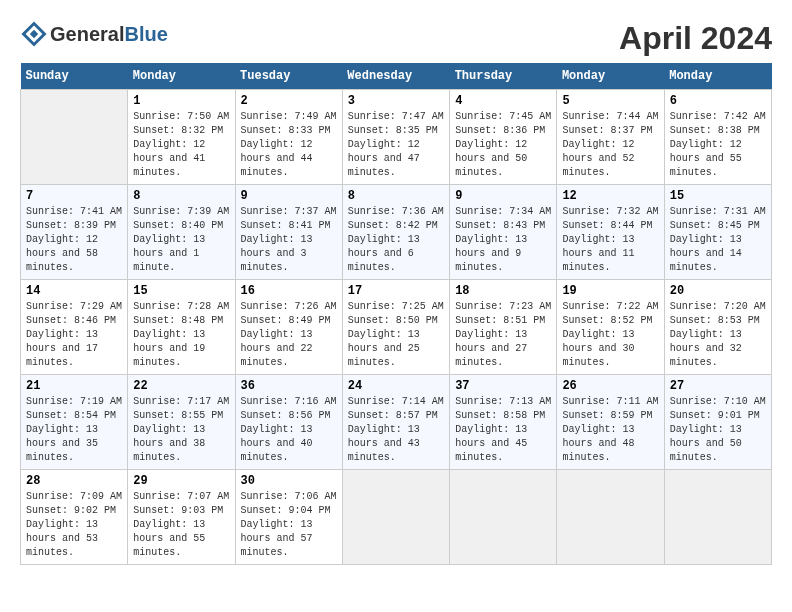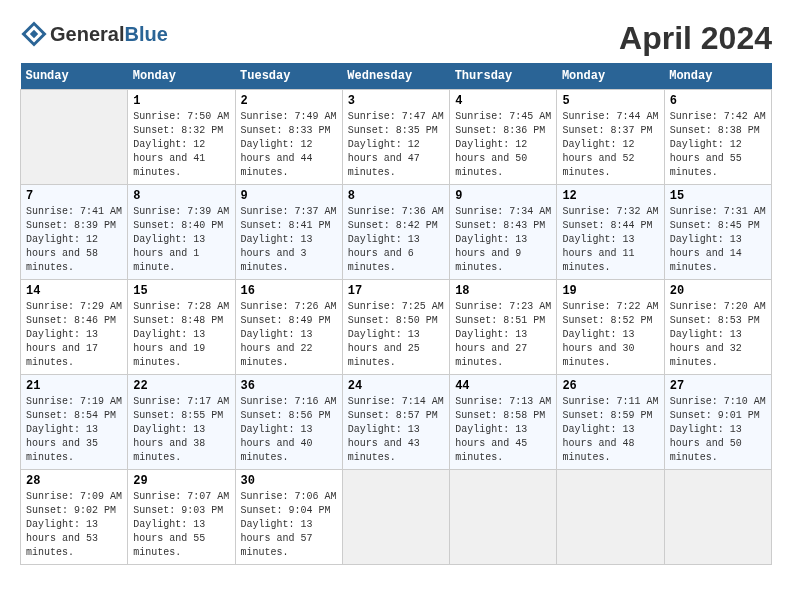--- a/index.html
+++ b/index.html
@@ -222,21 +222,21 @@
         </td>
         <td>
           <span class="day-number">36</span>
           <div class="day-info">Sunrise: 7:16 AM<br>Sunset: 8:56 PM<br>Daylight: 13 hours and 40 minutes.</div>
         </td>
         <td>
           <span class="day-number">24</span>
           <div class="day-info">Sunrise: 7:14 AM<br>Sunset: 8:57 PM<br>Daylight: 13 hours and 43 minutes.</div>
         </td>
         <td>
-          <span class="day-number">44</span>
+          <span class="day-number">37</span>
           <div class="day-info">Sunrise: 7:13 AM<br>Sunset: 8:58 PM<br>Daylight: 13 hours and 45 minutes.</div>
         </td>
         <td>
           <span class="day-number">26</span>
           <div class="day-info">Sunrise: 7:11 AM<br>Sunset: 8:59 PM<br>Daylight: 13 hours and 48 minutes.</div>
         </td>
         <td>
           <span class="day-number">27</span>
           <div class="day-info">Sunrise: 7:10 AM<br>Sunset: 9:01 PM<br>Daylight: 13 hours and 50 minutes.</div>
         </td>

